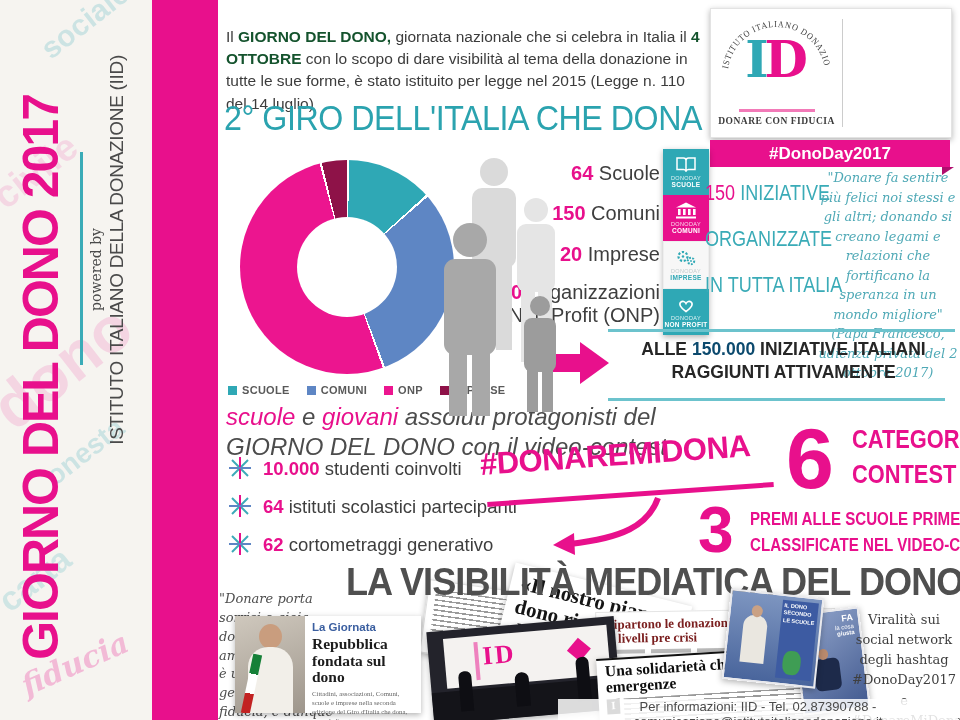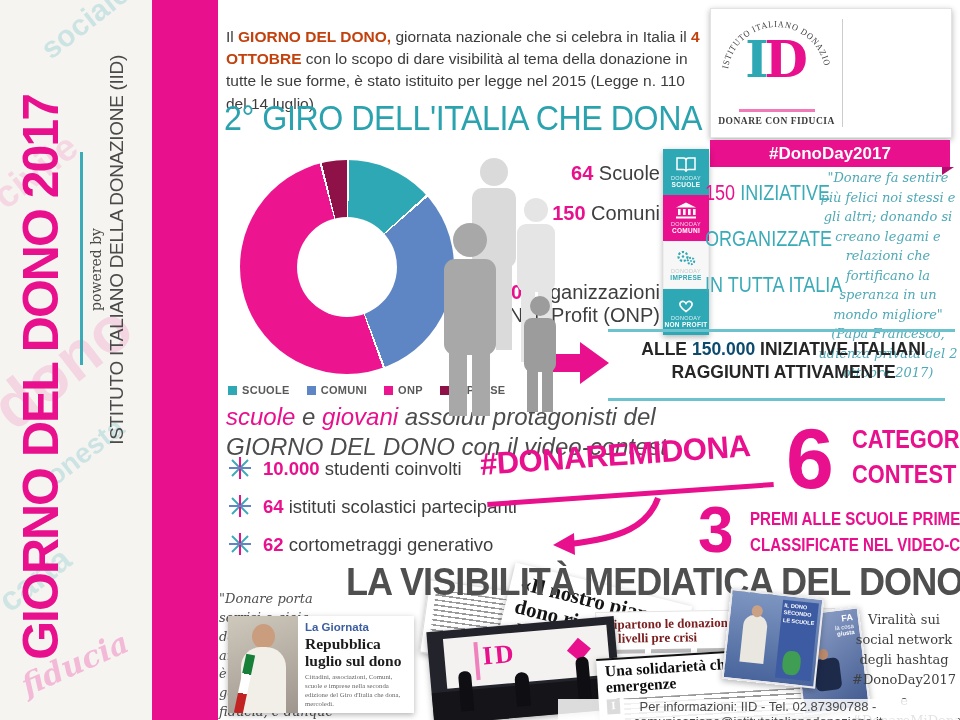--- a/index.html
+++ b/index.html
@@ -26,21 +26,21 @@
   .idwrap .d{color:#E8108C;margin-left:-4px;}
   .pinkline{position:absolute;left:28px;top:100px;width:76px;height:3px;background:#F27AB8;}
   .tagline{position:absolute;left:0;right:0;top:107px;text-align:center;font-family:"Liberation Serif",serif;font-weight:700;font-size:9.5px;letter-spacing:.5px;color:#3b3b3b;}
   .brand1{font-family:"Liberation Serif",serif;font-size:19px;color:#9b9b9b;letter-spacing:3px;margin-top:2px;}
   .brand2{font-family:"Liberation Serif",serif;font-size:19px;font-weight:700;color:#1f1f1f;letter-spacing:1.5px;}
   .ribbon{position:absolute;left:710px;top:140px;width:240px;height:27px;background:#E8108C;color:#fff;
           font-weight:700;font-size:17px;text-align:center;line-height:27px;}
   .fold{position:absolute;right:6px;top:167px;width:0;height:0;border-left:12px solid #b00d6e;border-bottom:8px solid transparent;}
   
   .intro{position:absolute;left:226px;top:10px;width:478px;font-size:15.5px;line-height:1.45;color:#3c3c3c;}
-  .intro b{color:#c2410c;}
+  .intro b{color:#14532d;}
   .h1{position:absolute;left:224px;top:98px;font-size:35px;color:#2BA3AF;letter-spacing:-.5px;
       transform:scaleX(.92);transform-origin:left;}
   
   .donut{position:absolute;left:240px;top:160px;width:214px;height:214px;border-radius:50%;}
   .donut::after{content:"";position:absolute;left:57px;top:57px;width:100px;height:100px;border-radius:50%;background:#fff;}
   .legend{position:absolute;left:228px;top:384px;display:flex;gap:17px;}
   .litem{display:flex;align-items:center;gap:5px;font-size:11px;font-weight:700;color:#595959;letter-spacing:.3px;}
   .sw{width:9px;height:9px;}
   
   .statrow{position:absolute;left:470px;width:190px;text-align:right;font-size:20px;color:#3e3e3e;line-height:1.15;}
@@ -169,20 +169,21 @@
     <g fill="#9c9c9c">
       <circle cx="108" cy="156" r="10"></circle>
         <rect x="92" y="168" width="32" height="54" rx="8"></rect>
       <rect x="95" y="218" width="11" height="44"></rect>
         <rect x="110" y="218" width="11" height="44"></rect>
     </g>
   </svg>
 
   <div class="statrow" style="top:162px;"><span class="n">64</span> <span>Scuole</span></div>
   <div class="statrow" style="top:202px;"><span class="n">150</span> <span>Comuni</span></div>
+  <div class="statrow" style="top:243px;"><span class="n">20</span> <span>Imprese</span></div>
   <div class="statrow" style="top:281px;"><span class="n">250</span> <span>Organizzazioni Non Profit (ONP)</span></div>
 
   <div class="tiles shadow">
     <div class="tile teal">
       <svg width="22" height="17" viewBox="0 0 22 17">
           <path d="M2 2 h6.5 a2.5 2.5 0 0 1 2.5 2.5 a2.5 2.5 0 0 1 2.5-2.5 H20 v11.5 h-6.5 a2.5 2.5 0 0 0-2.5 2 a2.5 2.5 0 0 0-2.5-2 H2 Z M11 4.5 V14" fill="none" stroke="#fff" stroke-width="1.5"></path>
         </svg>
       <div class="t1">DONODAY</div>
       <div class="t2">SCUOLE</div>
     </div>
@@ -310,29 +311,29 @@
     <div class="serif" style="padding:5px 8px 2px;font-weight:700;font-size:13px;color:#7b2020;line-height:1.1;">Ripartono le donazioni nel 2016 tornate ai livelli pre crisi</div>
     <div style="margin:1px 8px;height:4px;background:repeating-linear-gradient(90deg,#bbb 0 40px,transparent 40px 46px);"></div>
     <div style="display:flex;gap:5px;margin:4px 8px;">
       <div class="lines" style="flex:1;height:52px;"></div>
       <div class="lines" style="flex:1;height:52px;"></div>
       <div class="lines" style="flex:1;height:52px;"></div>
       <div class="lines" style="flex:1;height:52px;"></div>
     </div>
   </div>
 
-  <div class="clip shadow" style="left:228px;top:616px;width:186px;height:97px;z-index:4;display:flex;">
+  <div class="clip shadow" style="left:235px;top:616px;width:186px;height:97px;z-index:4;display:flex;">
     <div style="position:relative;width:70px;background:linear-gradient(160deg,#cfc8bd,#9e968c);overflow:hidden;">
       <div class="abs" style="left:24px;top:8px;width:23px;height:25px;border-radius:50%;background:#c99d7e;"></div>
       <div class="abs" style="left:13px;top:31px;width:45px;height:66px;border-radius:20px 20px 0 0;background:#f2efe9;"></div>
       <div class="abs" style="left:12px;top:38px;width:9px;height:60px;background:linear-gradient(#168038 33%,#fff 33% 66%,#c22222 66%);transform:rotate(12deg);"></div>
     </div>
     <div style="flex:1;padding:5px 7px;">
       <div style="color:#3b5fa0;font-weight:700;font-size:11.5px;">La Giornata</div>
-      <div class="serif" style="font-weight:700;font-size:15.5px;color:#1c1c1c;line-height:1.08;margin:3px 0 4px;">Repubblica luglio sul dono</div>
+      <div class="serif" style="font-weight:700;font-size:15.5px;color:#1c1c1c;line-height:1.08;margin:3px 0 4px;">Repubblica fondata sul dono</div>
       <div class="serif" style="font-size:6.8px;color:#666;line-height:1.3;">Cittadini, associazioni, Comuni, scuole e imprese nella seconda edizione del Giro d'Italia che dona, mercoledì.</div>
     </div>
   </div>
 
   <div class="clip shadow" style="left:430px;top:624px;width:188px;height:93px;z-index:5;transform:rotate(-5deg);background:#23232b;overflow:hidden;">
     <div class="abs" style="left:16px;top:8px;width:164px;height:50px;background:#f4f2f0;">
       <span class="abs serif" style="left:38px;top:6px;font-weight:700;font-size:26px;color:#E8108C;letter-spacing:2px;">ID</span>
       <span class="abs" style="left:30px;top:6px;width:4px;height:38px;background:#E8108C;opacity:.5;"></span>
       <span class="abs" style="left:126px;top:14px;width:17px;height:17px;background:#E8108C;transform:rotate(45deg);"></span>
     </div>

